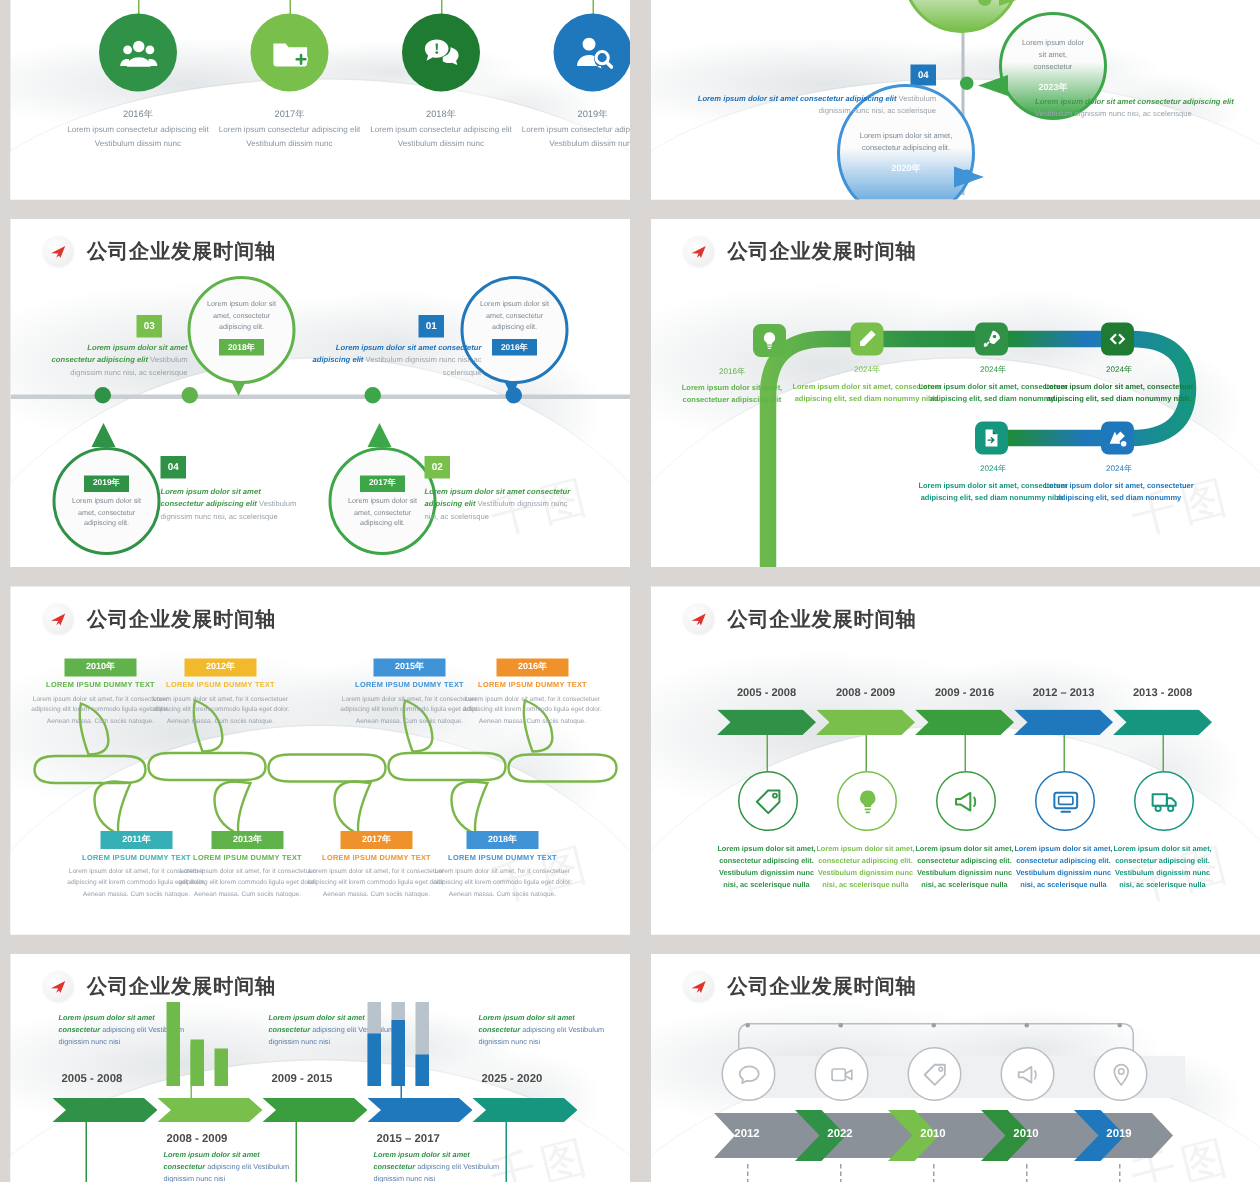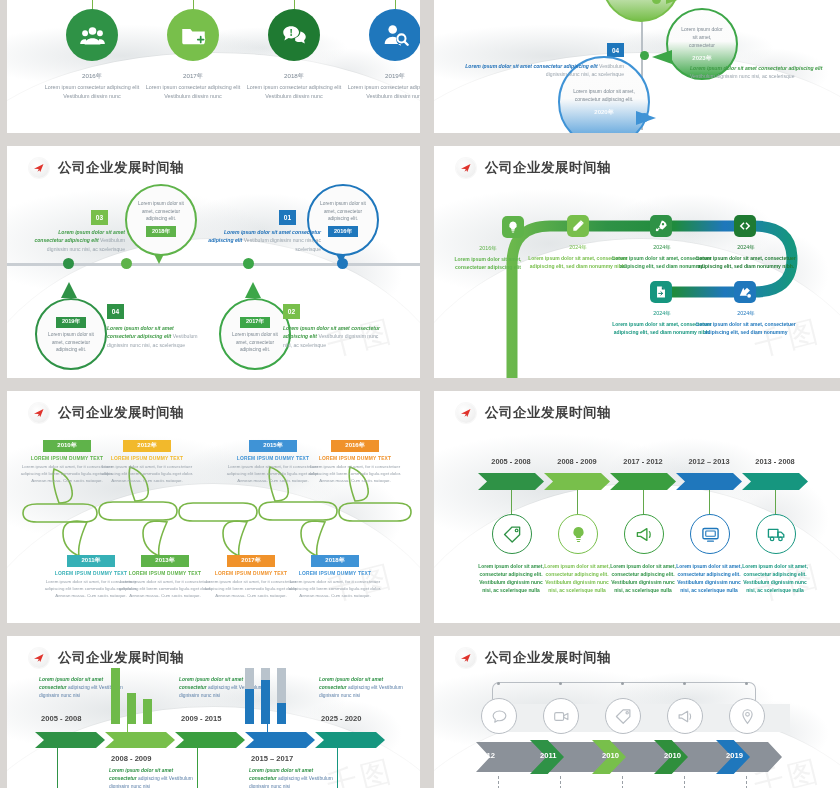--- a/index.html
+++ b/index.html
@@ -127,21 +127,21 @@
   }
   .s6-p{position:absolute;width:74px;text-align:center;font-size:4.9px;line-height:1.66;font-weight:bold;z-index:5;}
   
   .s7-banner{position:absolute;height:16px;z-index:4;}
   .s7-yr{position:absolute;font-size:7.6px;font-weight:bold;color:#4a4a4a;z-index:5;}
   .s7-p{position:absolute;width:88px;font-size:4.9px;line-height:1.68;z-index:5;}
   .bar{position:absolute;bottom:0;}
   .s7-stem{position:absolute;width:1.2px;background:#5ba047;z-index:2;}
   
   .s8-bar{position:absolute;height:30px;background:#8b9199;z-index:3;}
-  .s8-yr{position:absolute;font-size:7.6px;color:#fff;font-weight:bold;z-index:6;text-align:left;}
+  .s8-yr{position:absolute;font-size:7.6px;color:#fff;font-weight:bold;z-index:6;text-align:center;}
   .chev{position:absolute;width:34px;height:34px;z-index:5;}
   .s8-circ{
     position:absolute;width:34px;height:34px;border-radius:50%;
     border:1.2px solid #b9bec4;background:#fff;display:flex;align-items:center;justify-content:center;z-index:5;
   }
   .s8-rail{position:absolute;border:1.2px solid #b9bec4;border-bottom:none;border-radius:7px 7px 0 0;z-index:2;}
   .s8-node{position:absolute;width:3px;height:3px;border-radius:50%;background:#9aa0a6;z-index:3;}
   .s8-dash{position:absolute;width:1px;border-left:1px dashed #9aa0a6;z-index:2;}
   .s8-band{position:absolute;background:#eef0f1;z-index:1;}
 </style>
@@ -452,21 +452,21 @@
         <div class="s6-stem" style="left: 143px; top: 99px; height: 24px;"></div>
         <div class="s6-circ" style="left: 124px; top: 123px; border-color: rgb(120, 191, 75);">
           <svg width="19" height="19" viewBox="0 0 24 24" fill="#78bf4b">
             <path d="M12 2.6a6.4 6.4 0 0 0-3.6 11.7c.5.4.8 1 .8 1.6v.6h5.6v-.6c0-.6.3-1.2.8-1.6A6.4 6.4 0 0 0 12 2.6z"></path>
             <rect x="9.2" y="17.6" width="5.6" height="1.5" rx=".7"></rect>
             <rect x="10" y="20.2" width="4" height="1.4" rx=".7"></rect>
           </svg>
         </div>
         <div class="s6-p" style="left: 106px; top: 172px; color: rgb(120, 191, 75);">Lorem ipsum dolor sit amet, consectetur adipiscing elit. Vestibulum dignissim nunc nisi, ac scelerisque nulla</div>
         <div class="arrw" style="left: 176px; top: 82px; width: 66px; background: rgb(58, 158, 63); clip-path: polygon(0px 0px, calc(100% - 9px) 0px, 100% 50%, calc(100% - 9px) 100%, 0px 100%, 9px 50%);"></div>
-        <div class="s6-yr" style="left: 176px; top: 66px; width: 66px;">2017 - 2012</div>
+        <div class="s6-yr" style="left: 176px; top: 66px; width: 66px;">2009 - 2016</div>
         <div class="s6-stem" style="left: 209px; top: 99px; height: 24px;"></div>
         <div class="s6-circ" style="left: 190px; top: 123px; border-color: rgb(58, 158, 63);">
           <svg width="19" height="19" viewBox="0 0 24 24" fill="#3a9e3f">
             <path d="M3 9.6v4.8h4l8 5V4.6l-8 5z" fill="none" stroke="#3a9e3f" stroke-width="1.7" stroke-linejoin="round"></path>
             <path d="M18.2 8.4c1.3 1.2 1.3 6 0 7.2" fill="none" stroke="#3a9e3f" stroke-width="1.6" stroke-linecap="round"></path>
           </svg>
         </div>
         <div class="s6-p" style="left: 172px; top: 172px; color: rgb(47, 146, 70);">Lorem ipsum dolor sit amet, consectetur adipiscing elit. Vestibulum dignissim nunc nisi, ac scelerisque nulla</div>
         <div class="arrw" style="left: 242px; top: 82px; width: 66px; background: rgb(31, 119, 188); clip-path: polygon(0px 0px, calc(100% - 9px) 0px, 100% 50%, calc(100% - 9px) 100%, 0px 100%, 9px 50%);"></div>
         <div class="s6-yr" style="left: 242px; top: 66px; width: 66px;">2012 – 2013</div>
@@ -564,21 +564,21 @@
         <div class="s8-band" style="left: 56px; top: 68px; width: 300px; height: 28px;"></div>
         <div class="s8-bar" style="left: 42px; top: 106px; width: 306px; background: rgb(139, 145, 153); clip-path: polygon(0px 0px, calc(100% - 14px) 0px, 100% 50%, calc(100% - 14px) 100%, 0px 100%, 14px 50%);"></div>
         <div class="s8-yr" style="left: 44px; top: 115px; width: 40px;">2012</div>
         <div class="s8-circ" style="left: 47px; top: 62px;">
           <svg width="17" height="17" viewBox="0 0 24 24" fill="#b9bec4">
             <path d="M12 4.2c-5 0-9 3.1-9 6.9 0 2.1 1.2 4 3.1 5.2l-.8 3.7 4.2-2.3c.8.2 1.6.3 2.5.3 5 0 9-3.1 9-6.9s-4-6.9-9-6.9z" fill="none" stroke="#b9bec4" stroke-width="1.6" stroke-linejoin="round"></path>
           </svg>
         </div>
         <div class="s8-node" style="left: 63px; top: 46px;"></div>
         <div class="s8-dash" style="left: 64px; top: 140px; height: 28px;"></div>
-        <div class="s8-yr" style="left: 106px; top: 115px; width: 40px;">2011</div>
+        <div class="s8-yr" style="left: 106px; top: 115px; width: 40px;">2022</div>
         <div class="s8-circ" style="left: 109px; top: 62px;">
           <svg width="17" height="17" viewBox="0 0 24 24" fill="#b9bec4">
             <rect x="2.4" y="6.6" width="12.6" height="10.8" rx="2" fill="none" stroke="#b9bec4" stroke-width="1.6"></rect>
             <path d="M15 11l6-3.4v8.8L15 13z" fill="none" stroke="#b9bec4" stroke-width="1.6" stroke-linejoin="round"></path>
           </svg>
         </div>
         <div class="s8-node" style="left: 125px; top: 46px;"></div>
         <div class="s8-dash" style="left: 126px; top: 140px; height: 28px;"></div>
         <div class="s8-yr" style="left: 168px; top: 115px; width: 40px;">2010</div>
         <div class="s8-circ" style="left: 171px; top: 62px;">

